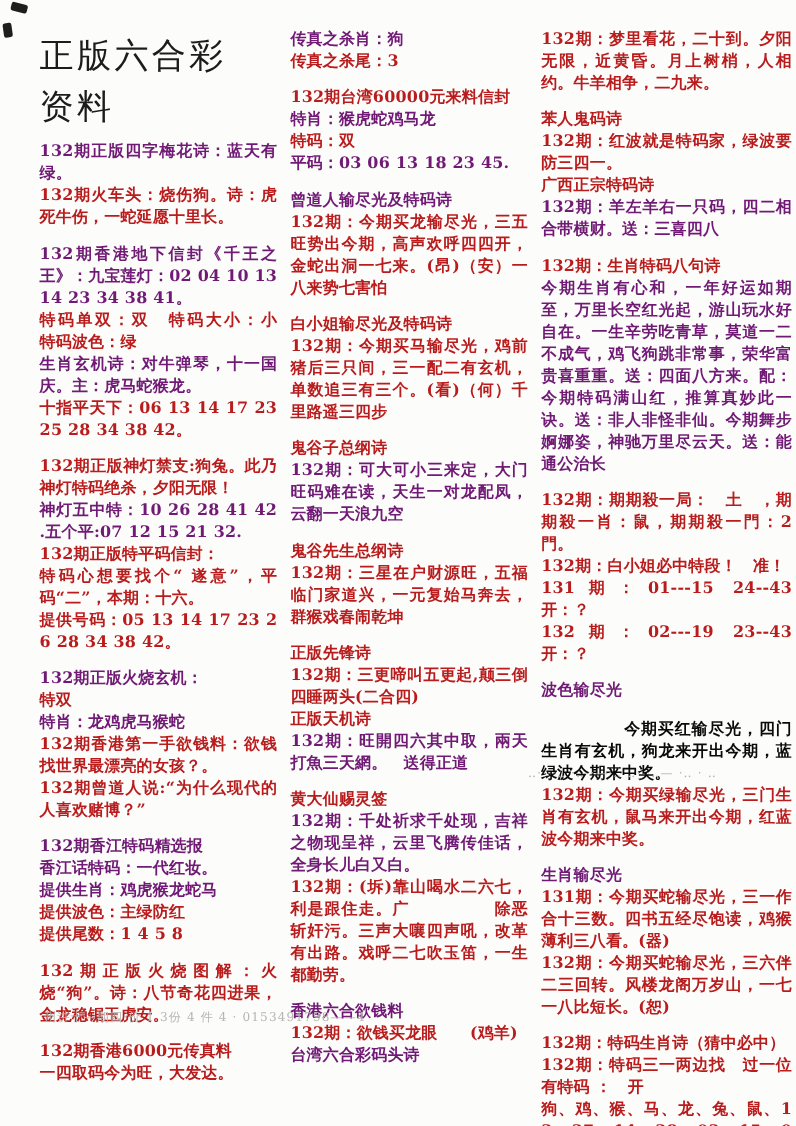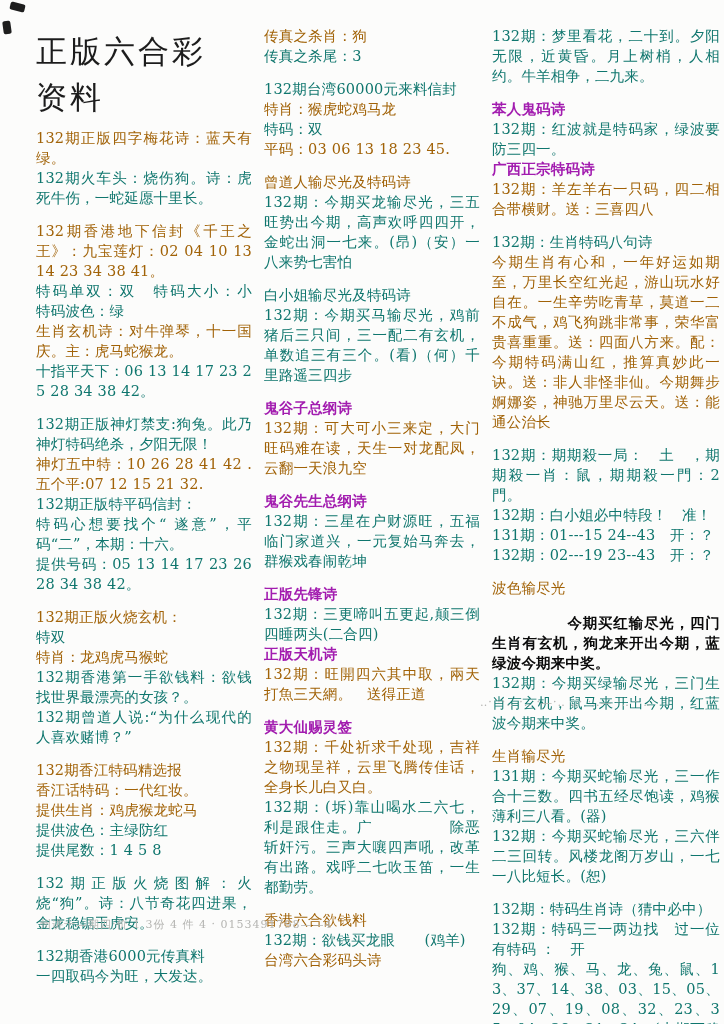--- a/index.html
+++ b/index.html
@@ -14,23 +14,23 @@
     display:flex;gap:12px;
   }
   .col{width:216px;}
   .col-2{width:228px;}
   h1.title{
     font-size:31px;line-height:46px;font-weight:500;
     letter-spacing:3px;margin:2px 0 8px 0;width:188px;color:#1c1c1c;
   }
   p{margin:0;font-size:14.5px;line-height:20px;text-align:justify;
     letter-spacing:0.2px;word-break:break-all;}
-  p.p{font-weight:400;color:#a16207;}
-  p.b{font-weight:400;color:#0f766e;}
-  p.h{font-weight:700;color:#a21caf;}
+  p.p{font-weight:700;color:#701a75;}
+  p.b{font-weight:700;color:#b91c1c;}
+  p.h{font-weight:700;color:#b91c1c;}
   p.gap{height:13px;}
   p.indent{text-indent:5.2em;font-weight:700;color:#0a0a0a;margin-top:15px;}
   .faded-strip{
     position:absolute;color:#b5b5b2;filter:blur(0.5px);
     font-size:11px;line-height:12px;letter-spacing:1px;white-space:nowrap;
     overflow:hidden;
   }
   #strip1{left:40px;top:919px;width:332px;}
   #strip2{left:480px;top:697px;width:226px;}
   .speck{position:absolute;background:#1e1e1e;border-radius:2px;}

